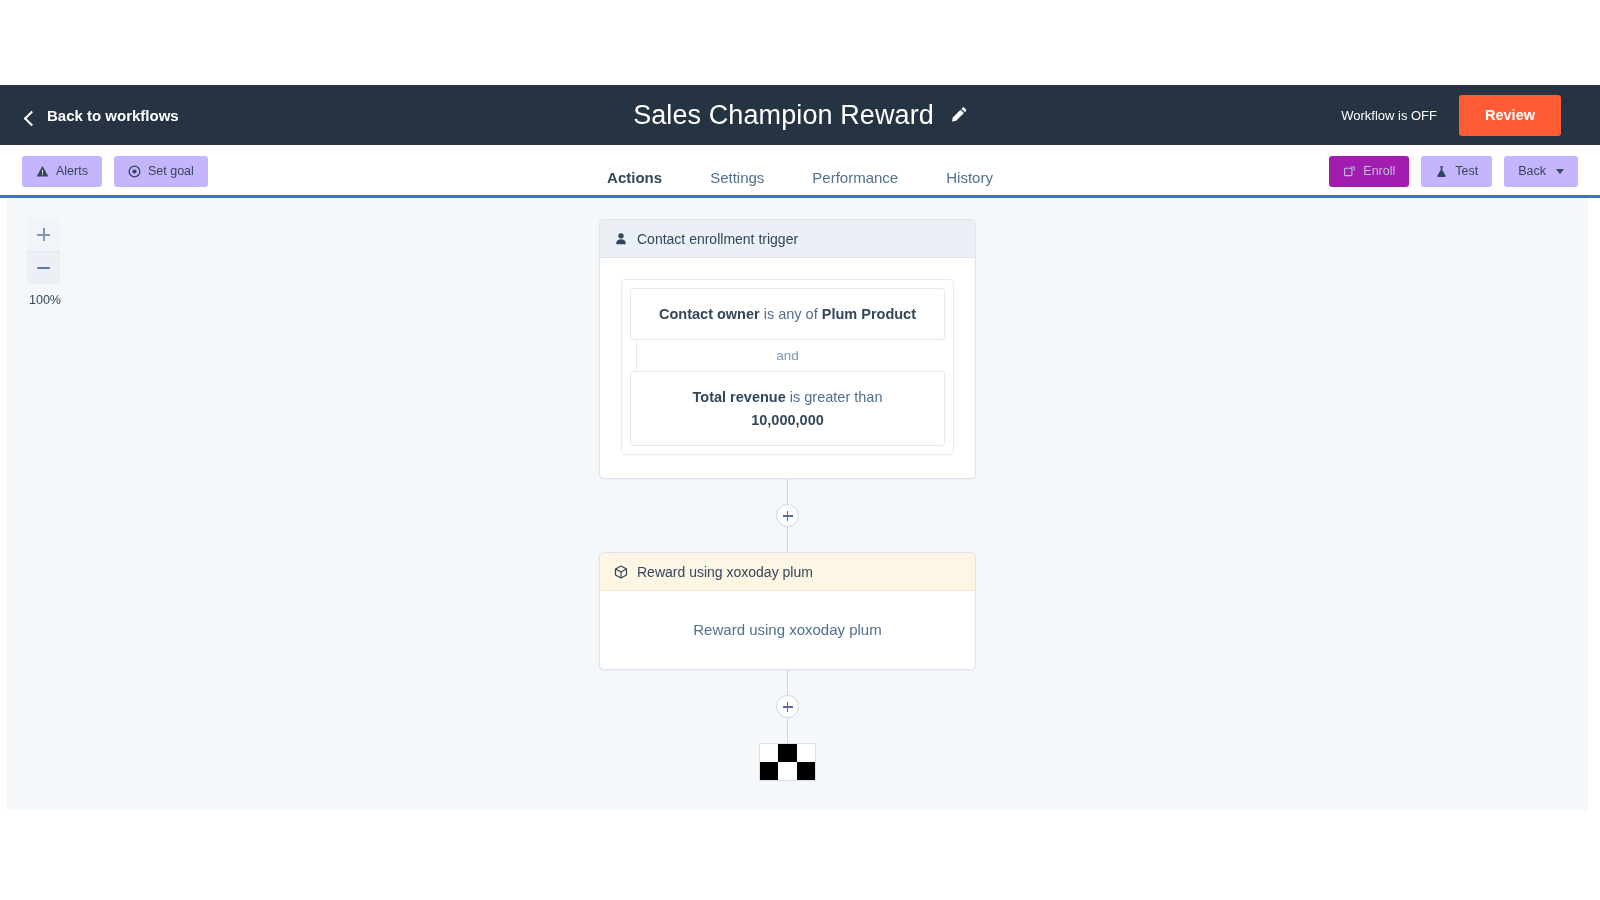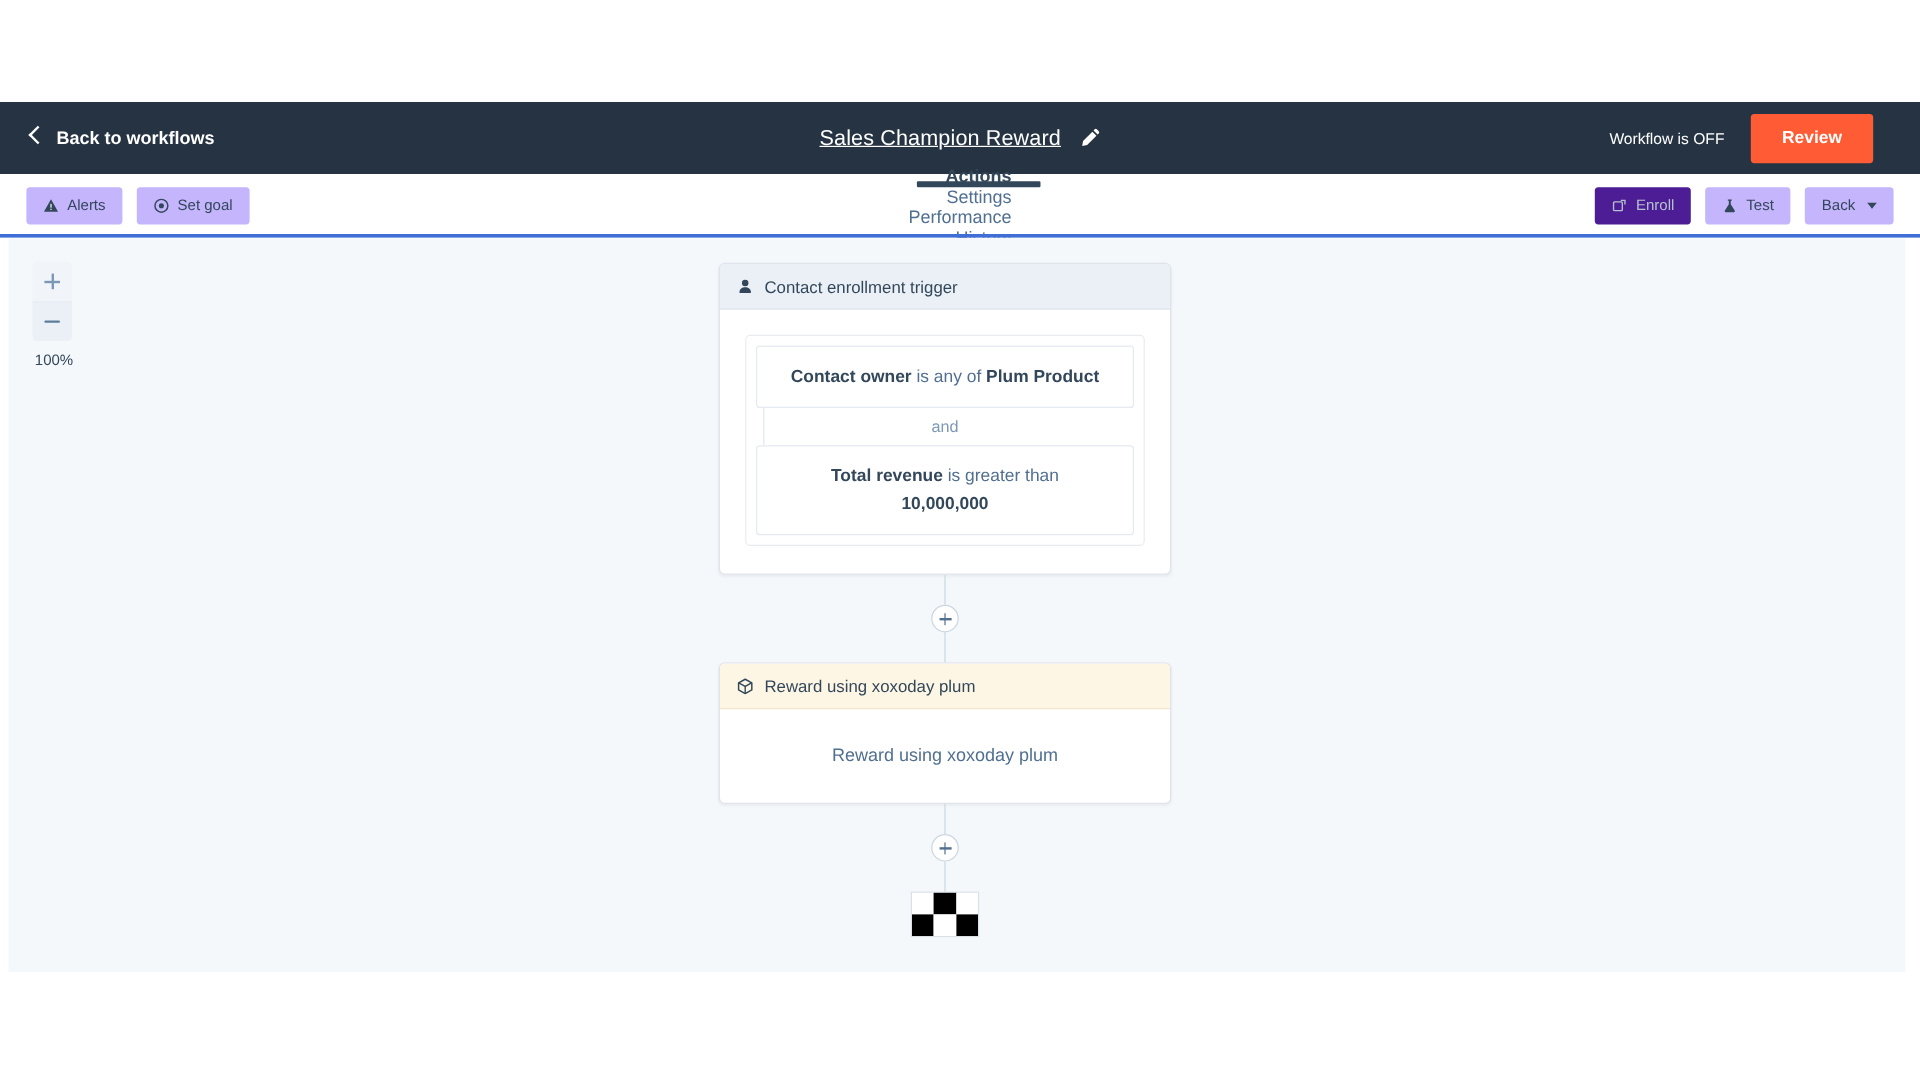--- a/index.html
+++ b/index.html
@@ -27,21 +27,21 @@
     top: 85px;
     width: 1600px;
     height: 60px;
     background: #253342;
     display: flex;
     align-items: center;
   }
 
   .back-link {
     display: flex;
-    align-items: flex-start;
+    align-items: flex-end;
     gap: 9px;
     margin-left: 26px;
     color: #ffffff;
     font-size: 15px;
     font-weight: bold;
     cursor: pointer;
     white-space: nowrap;
   }
   .chev-left {
     display: inline-block;
@@ -58,24 +58,23 @@
     left: 50%;
     top: 50%;
     transform: translate(-50%, -50%);
     display: flex;
     align-items: center;
     gap: 16px;
     white-space: nowrap;
   }
   .wf-title {
     color: #ffffff;
-    font-size: 18px;
+    font-size: 27px;
     font-weight: normal;
     letter-spacing: 0.1px;
-    text-decoration: underline;
   }
   .pencil-icon {
     width: 17px;
     height: 17px;
     cursor: pointer;
     flex-shrink: 0;
   }
 
   .header-right {
     position: absolute;
@@ -139,33 +138,32 @@
     border-radius: 3px;
     color: #33475b;
     font-size: 12.5px;
     font-family: inherit;
     cursor: pointer;
     white-space: nowrap;
   }
   .hs-btn.disabled {
     color: #b6c2cf;
     cursor: default;
-    background: #4c1d95;
+    background: #a21caf;
   }
   .hs-btn svg { flex-shrink: 0; }
 
   .tabs {
     position: absolute;
     left: 50%;
     transform: translateX(-50%);
     display: flex;
     align-items: flex-end;
     gap: 0;
     height: 64px;
-    flex-direction: column;
   }
   .tab {
     position: relative;
     padding: 0 24px;
     height: 52px;
     display: flex;
     align-items: center;
     justify-content: center;
     color: #516f90;
     font-size: 15px;

